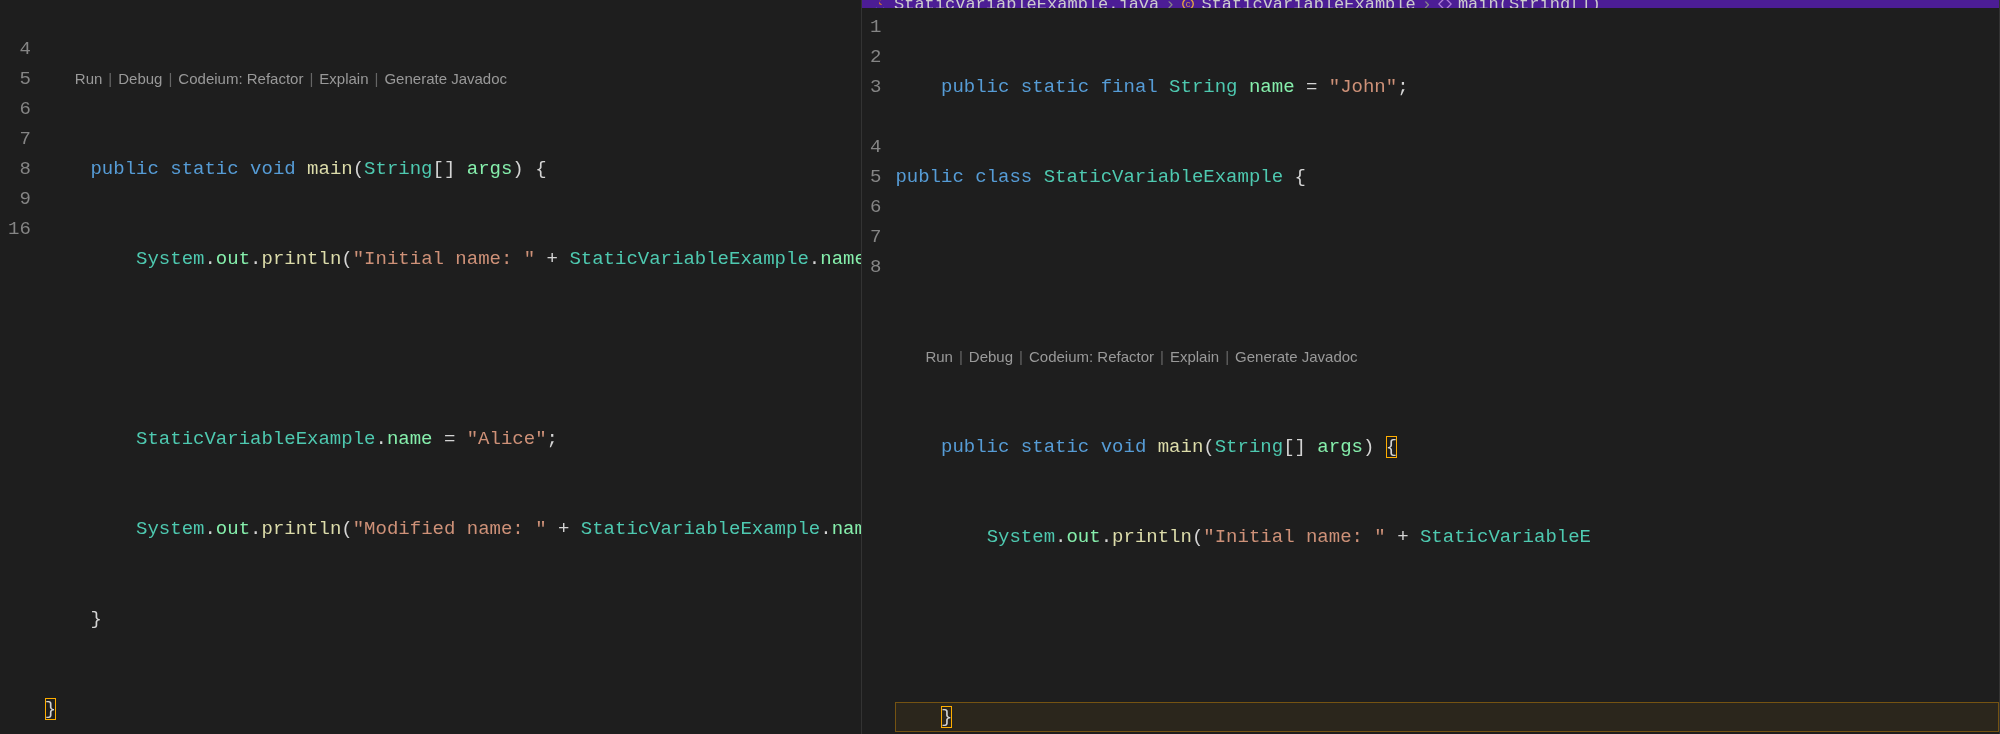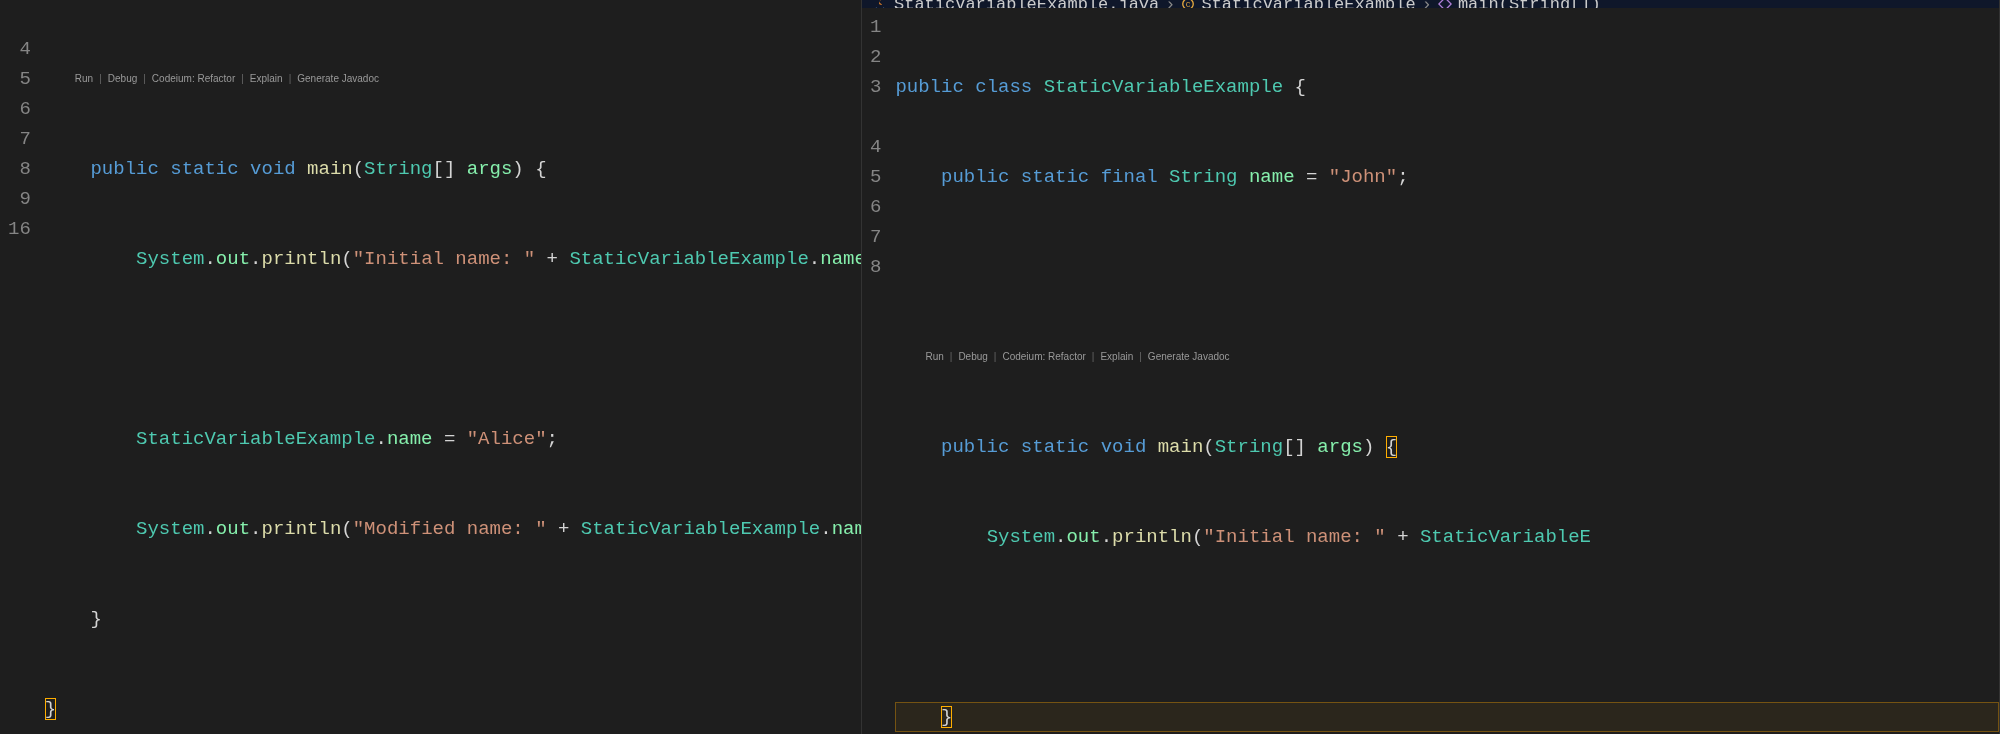--- a/index.html
+++ b/index.html
@@ -21,21 +21,21 @@
   }
   .pane.left { width: 862px; }
   .pane.right { width: 702px; flex:1; }
   .breadcrumb {
     display: flex;
     align-items: center;
     gap: 6px;
     padding: 4px 10px;
     font-size: 17px;
     color: #ccc;
-    background: #0f172a;
+    background: #4c1d95;
     white-space: nowrap;
     overflow: hidden;
   }
   .breadcrumb .sep { color: #888; }
   .breadcrumb .ico { display:inline-flex; align-items:center; }
   .editor {
     flex: 0 0 auto;
     display: flex;
     background: #1e1e1e;
     font-size: 19px;
@@ -52,21 +52,21 @@
   .code {
     padding: 4px 0;
     white-space: pre;
     position: relative;
     flex:1;
     overflow:hidden;
   }
   .code .line { height: 30px; display:block; }
   .codelens {
     color: #999;
-    font-size: 10px;
+    font-size: 15px;
     font-family: 'Segoe UI', sans-serif;
     padding-left: 30px;
     height:30px;
     display:flex;
     align-items:center;
   }
   .codelens span { cursor:pointer; }
   .codelens .bar { margin: 0 6px; color:#666; }
   
   .kw { color: #569cd6; }
@@ -155,22 +155,22 @@
       <div>2</div>
       <div>3</div>
       <div></div>
       <div>4</div>
       <div>5</div>
       <div>6</div>
       <div>7</div>
       <div>8</div>
     </div>
     <div class="code">
+      <span class="line">    <span class="kw">public</span> <span class="kw">static</span> <span class="kw">final</span> <span class="type">String</span> <span class="var">name</span> = <span class="str">"John"</span>;</span>
       <span class="line"><span class="kw">public</span> <span class="kw">class</span> <span class="cls">StaticVariableExample</span> {</span>
-      <span class="line">    <span class="kw">public</span> <span class="kw">static</span> <span class="kw">final</span> <span class="type">String</span> <span class="var">name</span> = <span class="str">"John"</span>;</span>
       <span class="line"> </span>
       <div class="codelens">
         <span>Run</span><span class="bar">|</span>
         <span>Debug</span><span class="bar">|</span>
         <span>Codeium: Refactor</span><span class="bar">|</span>
         <span>Explain</span><span class="bar">|</span>
         <span>Generate Javadoc</span>
       </div>
       <span class="line">    <span class="kw">public</span> <span class="kw">static</span> <span class="kw">void</span> <span class="fn">main</span>(<span class="type">String</span>[] <span class="var">args</span>) <span class="cursor-box">{</span></span>
       <span class="line">        <span class="cls">System</span>.<span class="var">out</span>.<span class="fn">println</span>(<span class="str">"Initial name: "</span> + <span class="cls">StaticVariableE</span></span>

